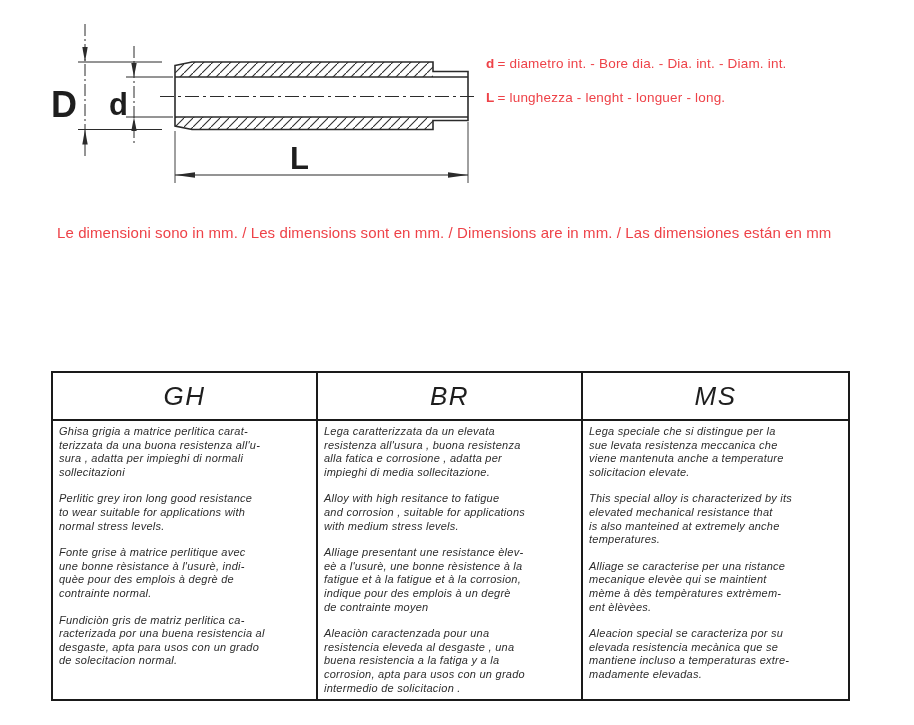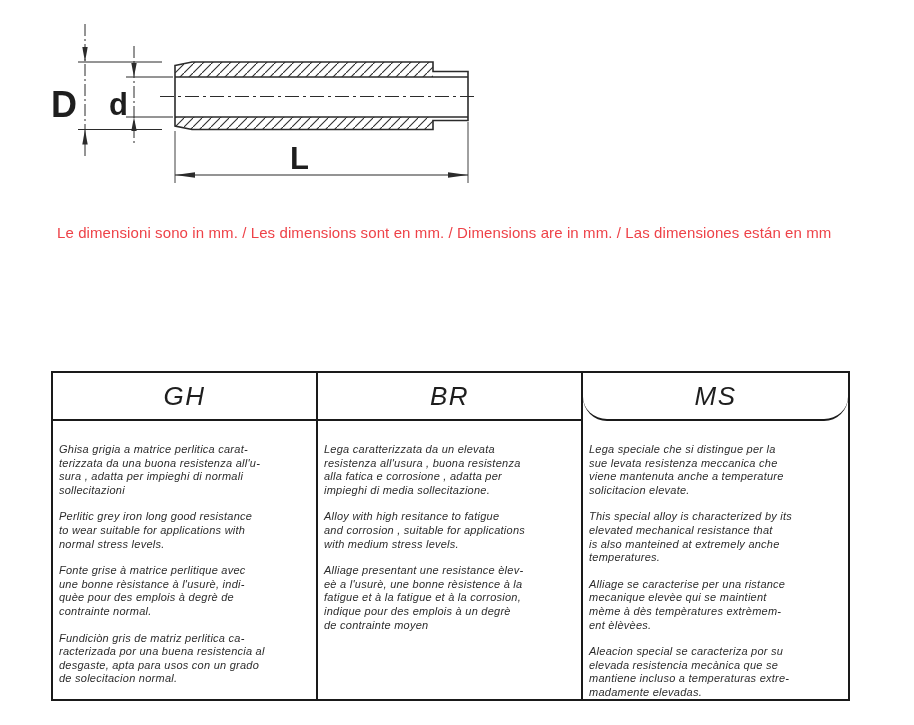--- a/index.html
+++ b/index.html
@@ -23,24 +23,24 @@
   .materials-table{
     position:absolute;left:51px;top:371px;width:799px;height:330px;
     border:2px solid #1a1a1a;box-sizing:border-box;
     display:grid;grid-template-columns:1fr 1fr 1fr;grid-template-rows:48px 1fr;font-style:italic;
   }
   .th{
     display:flex;align-items:center;justify-content:center;
     border-bottom:2px solid #1a1a1a;border-right:2px solid #1a1a1a;
     font-size:26px;font-weight:500;letter-spacing:1.5px;color:#1e1e1e;
   }
-  .th.last{border-right:none;border-radius:24px;}
+  .th.last{border-right:none;}
   .td{
     border-right:2px solid #1a1a1a;
-    padding:22px 6px 0 6px;overflow:hidden;
+    padding:4px 6px 0 6px;overflow:hidden;
     font-size:11px;line-height:13.6px;color:#2c2c2c;letter-spacing:.25px;
   }
   .td.last{border-right:none;}
   .para{white-space:pre-line;margin:0 0 13px 0;}
 </style>
 </head>
 <body>
 
 <div class="canvas">
 
@@ -77,20 +77,26 @@
     <line x1="135" y1="165" x2="428" y2="165" stroke="#2b2b2b" stroke-width="1.1"></line>
     <polygon points="135,165 155,162.3 155,167.7" fill="#2b2b2b"></polygon>
     <polygon points="428,165 408,162.3 408,167.7" fill="#2b2b2b"></polygon>
 
     <text x="11" y="107" font-size="36" font-weight="bold" fill="#1e1e1e" font-family="Liberation Sans, sans-serif">D</text>
     <text x="69" y="105" font-size="31" font-weight="bold" fill="#1e1e1e" font-family="Liberation Sans, sans-serif">d</text>
     <text x="250" y="159" font-size="31" font-weight="bold" fill="#1e1e1e" font-family="Liberation Sans, sans-serif">L</text>
   </svg>
 
   <div class="legend">
+    <div class="legend-line">
+      <span class="legend-symbol">d</span><span class="legend-text">= diametro int. - Bore dia. - Dia. int. - Diam. int.</span>
+    </div>
+    <div class="legend-line">
+      <span class="legend-symbol">L</span><span class="legend-text">= lunghezza - lenght - longuer - long.</span>
+    </div>
   </div>
 
   <div class="note">Le dimensioni sono in mm. / Les dimensions sont en mm. / Dimensions are in mm. / Las dimensiones están en mm</div>
 
   <div class="materials-table">
     <div class="th">GH</div>
     <div class="th">BR</div>
     <div class="th last">MS</div>
 
     <div class="td">
@@ -116,20 +122,25 @@
 alla fatica e corrosione , adatta per
 impieghi di media sollecitazione.</p>
       <p class="para">Alloy with high resitance to fatigue
 and corrosion , suitable for applications
 with medium stress levels.</p>
       <p class="para">Alliage presentant une resistance èlev-
 eè a l'usurè, une bonne rèsistence à la
 fatigue et à la fatigue et à la corrosion,
 indique pour des emplois à un degrè
 de contrainte moyen</p>
+      <p class="para">Aleaciòn caractenzada pour una
+resistencia eleveda al desgaste , una
+buena resistencia a la fatiga y a la
+corrosion, apta para usos con un grado
+intermedio de solicitacion .</p>
     </div>
     <div class="td last">
       <p class="para">Lega speciale che si distingue per la
 sue levata resistenza meccanica che
 viene mantenuta anche a temperature
 solicitacion elevate.</p>
       <p class="para">This special alloy is characterized by its
 elevated mechanical resistance that
 is also manteined at extremely anche
 temperatures.</p>

